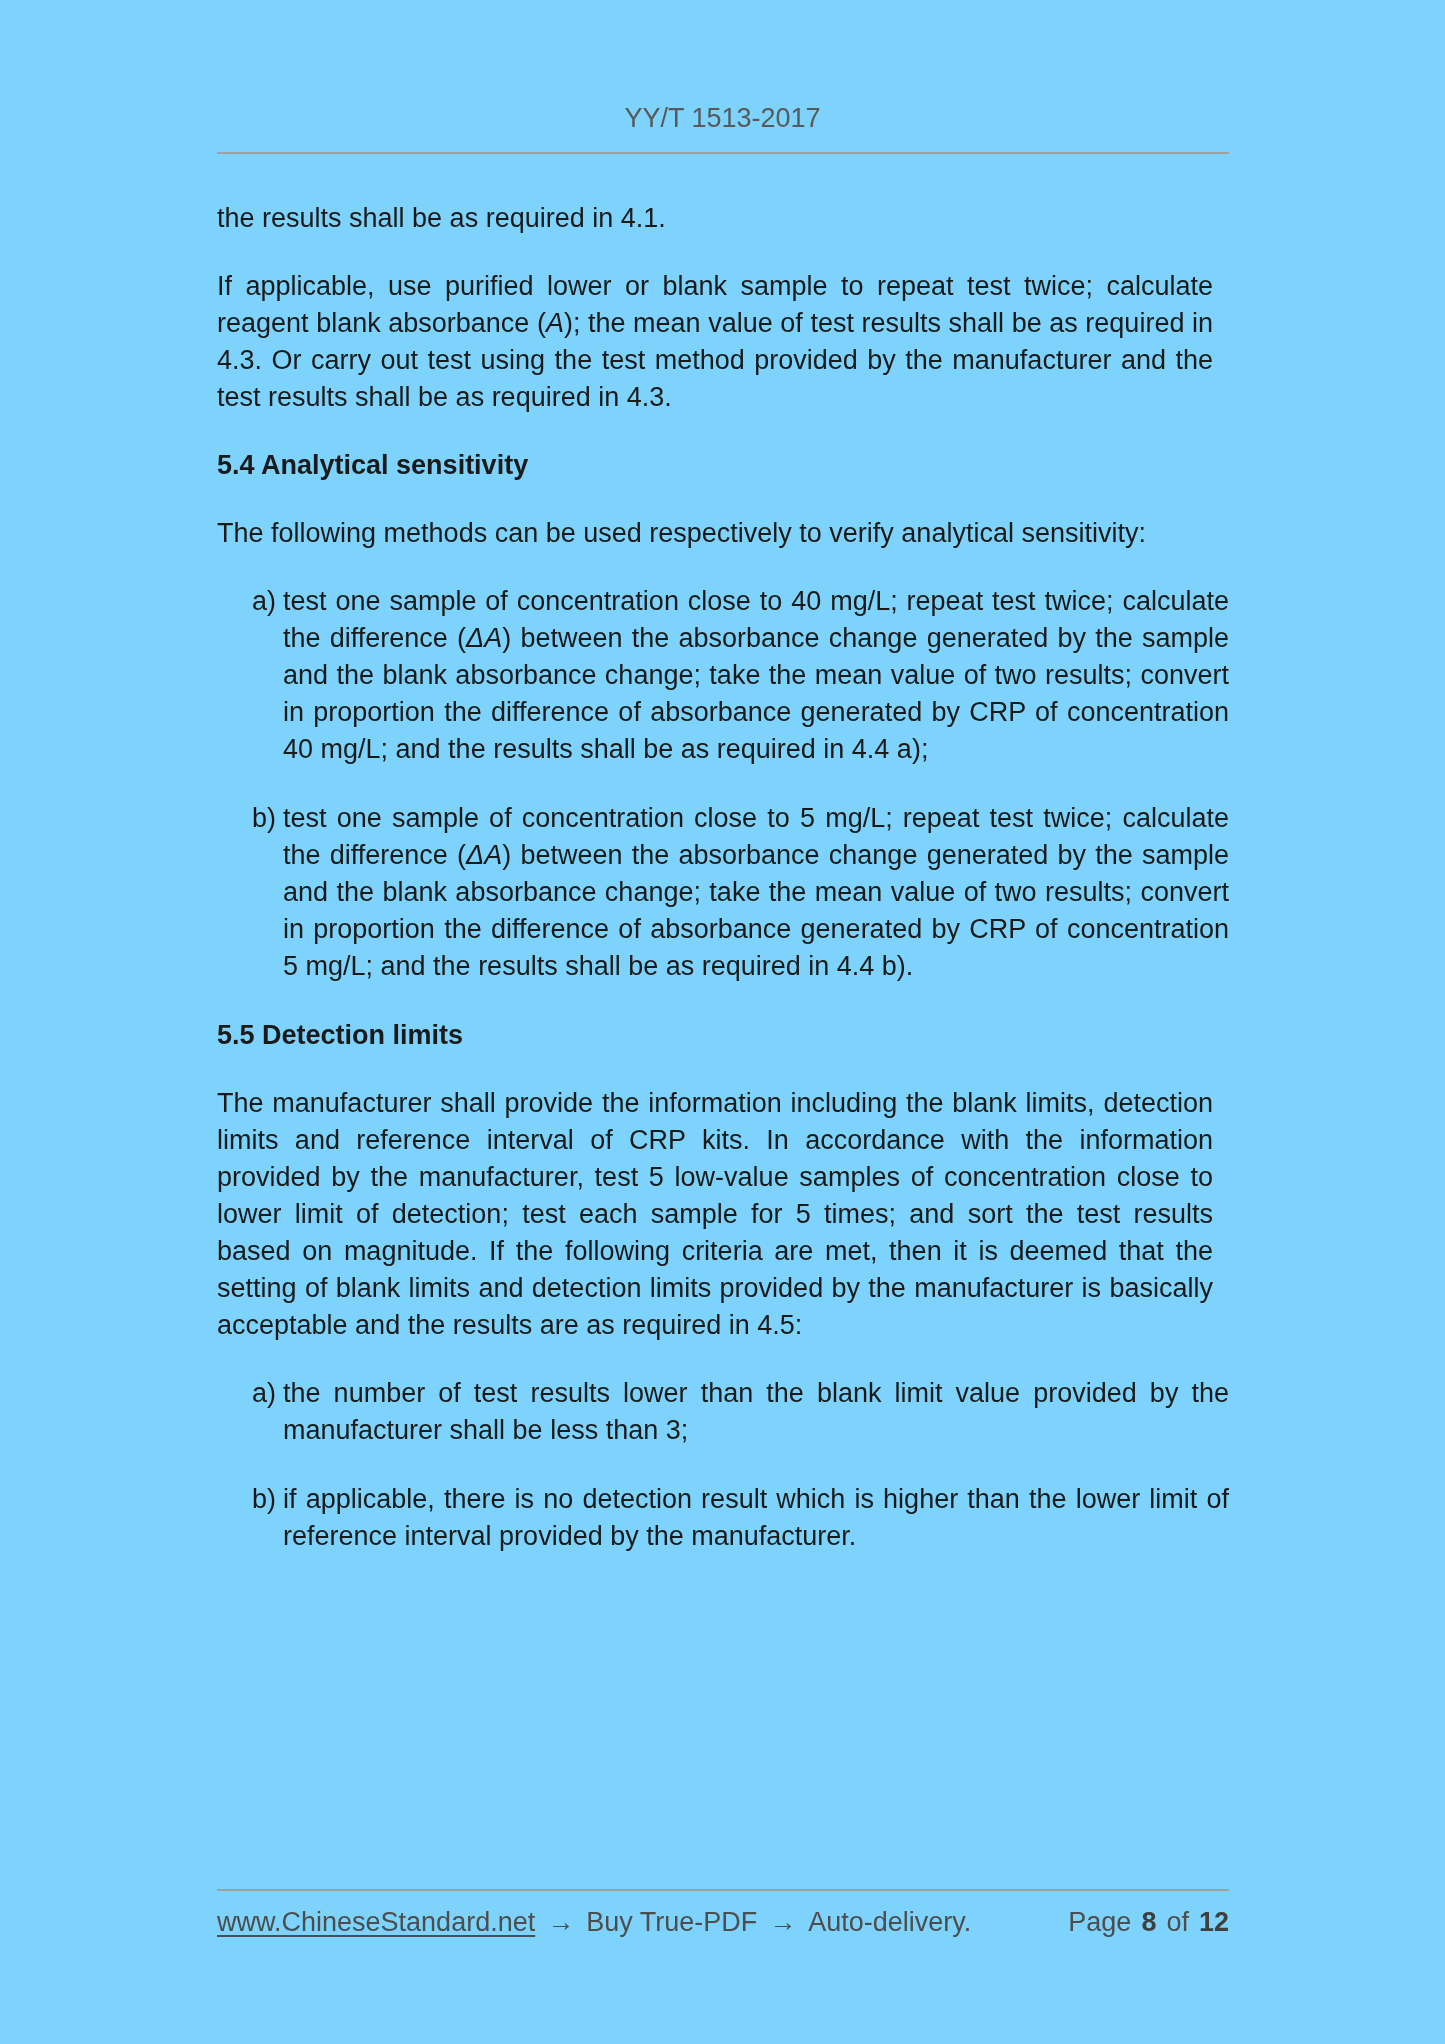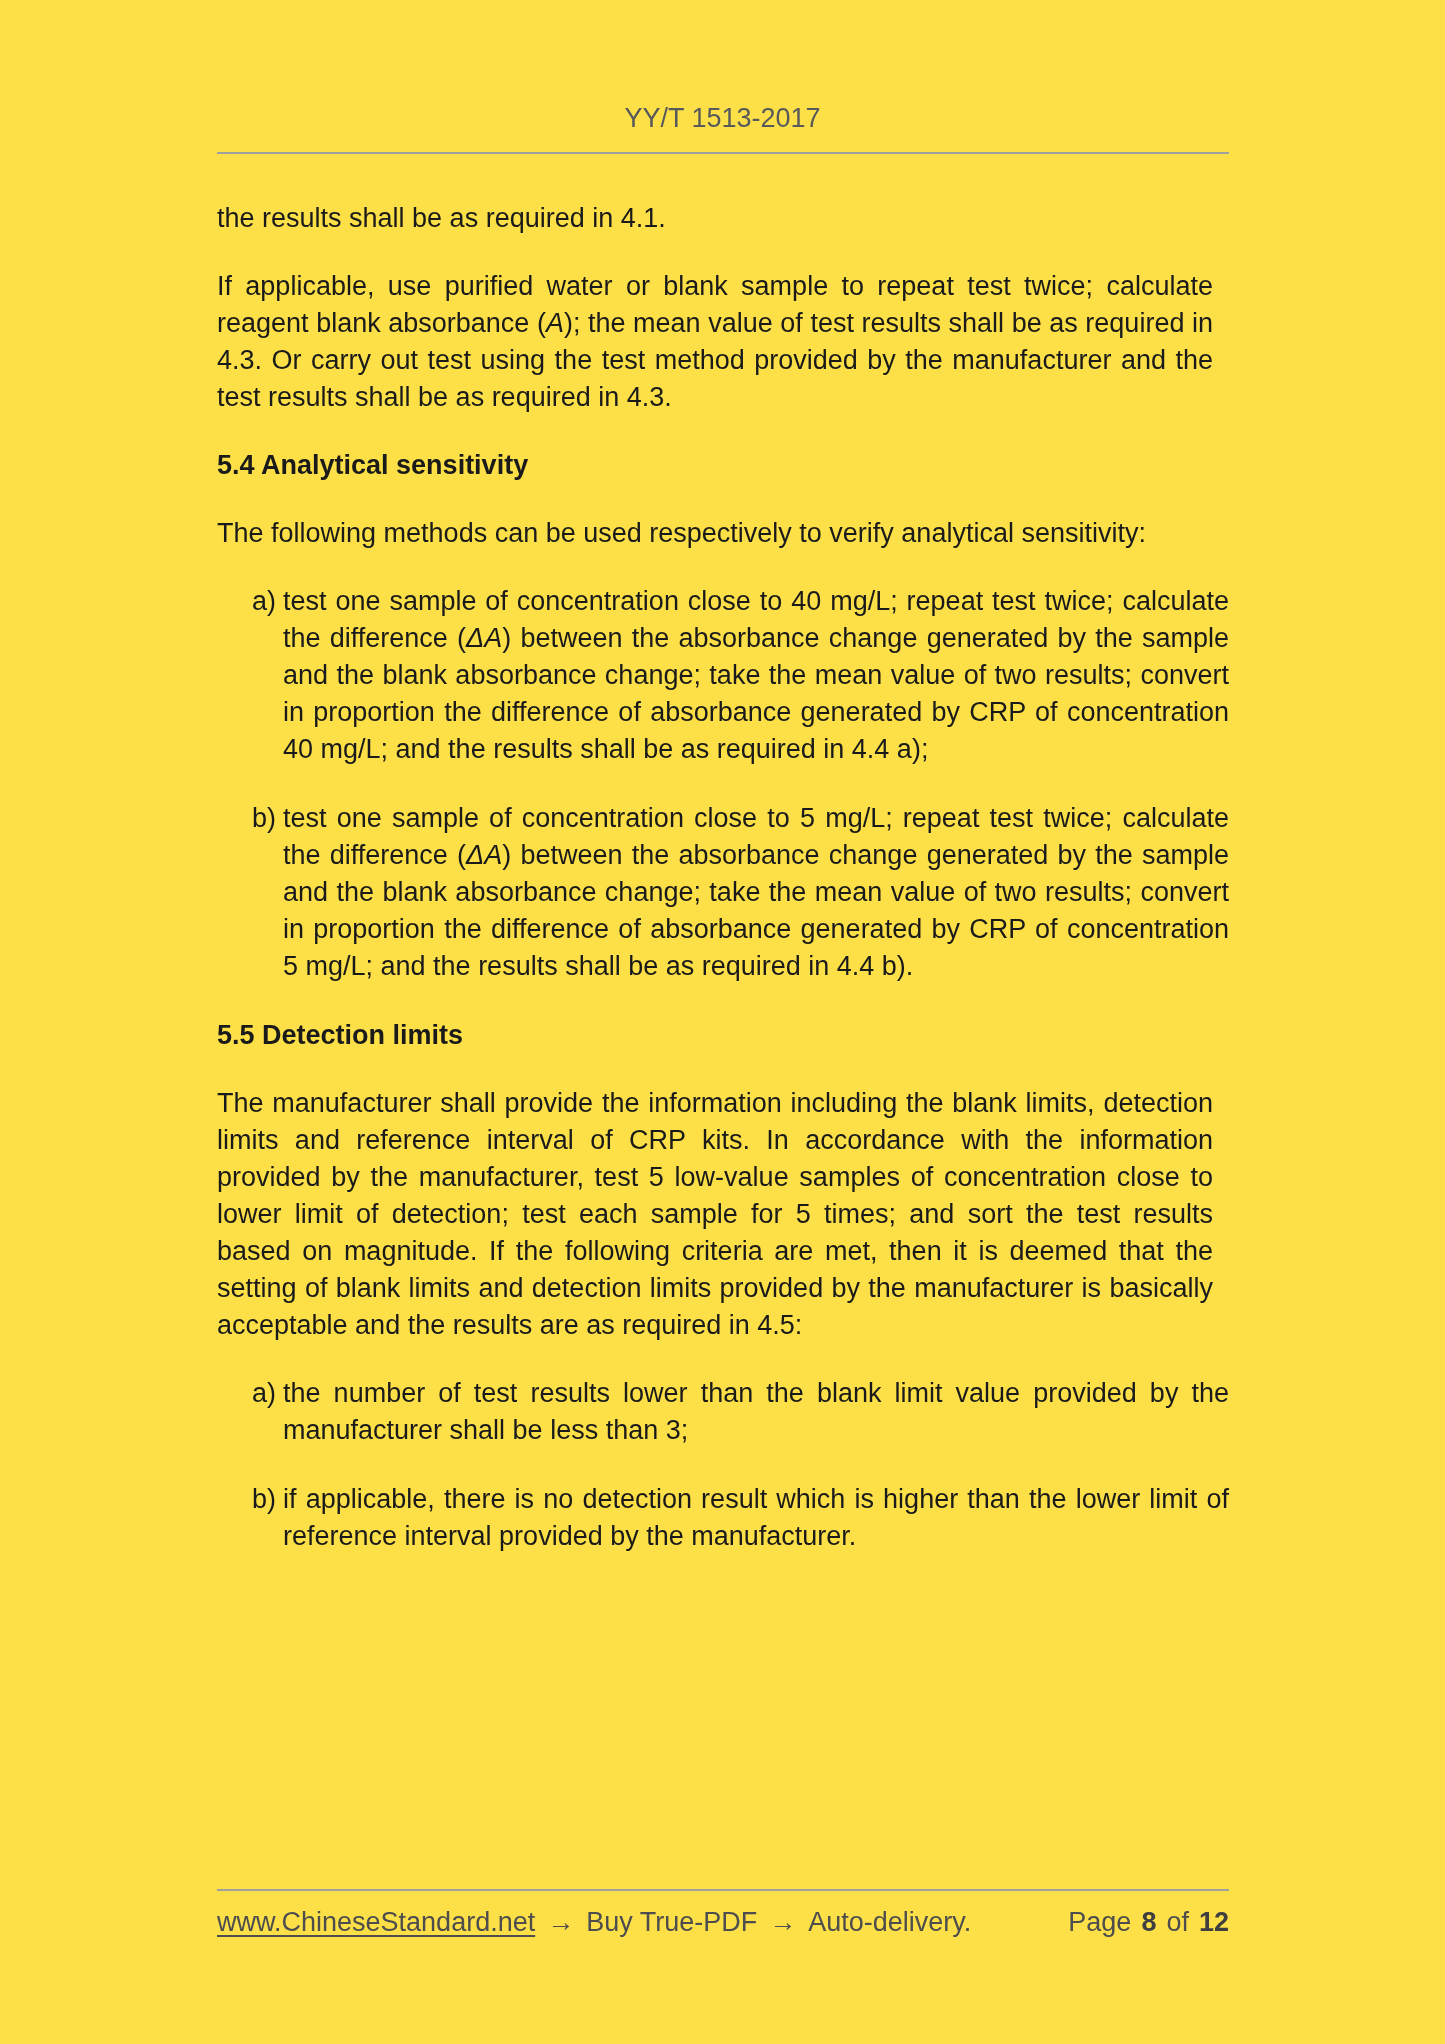--- a/index.html
+++ b/index.html
@@ -1,21 +1,21 @@
 <!DOCTYPE html>
 <html><head>
 <meta charset="utf-8">
 <style>
   html, body { margin: 0; padding: 0; background: #e8e8e8; }
   .page {
     position: relative;
     width: 1445px;
     height: 2044px;
     margin: 0 auto;
-    background: #fde047;
+    background: #7dd3fc;
     font-family: "Liberation Sans", sans-serif;
     color: #1a1a1a;
     overflow: hidden;
   }
   .header-title {
     padding-top: 100px;
     text-align: center;
     font-size: 27px;
     line-height: 37px;
     color: #58595b;
@@ -76,21 +76,21 @@
 <div class="page">
 
   <div class="header-title">YY/T 1513-2017</div>
   <hr class="header-rule">
 
   <div class="content">
 
     <div class="para">the results shall be as required in 4.1.</div>
 
 
-    <div class="para"><span>If applicable, use purified water or blank sample to repeat test twice; calculate reagent blank absorbance (</span><span class="it">A</span><span>); the mean value of test results shall be as required in 4.3. Or carry out test using the test method provided by the manufacturer and the test results shall be as required in 4.3.</span></div>
+    <div class="para"><span>If applicable, use purified lower or blank sample to repeat test twice; calculate reagent blank absorbance (</span><span class="it">A</span><span>); the mean value of test results shall be as required in 4.3. Or carry out test using the test method provided by the manufacturer and the test results shall be as required in 4.3.</span></div>
 
     <div class="heading">5.4 Analytical sensitivity</div>
     <div class="para">The following methods can be used respectively to verify analytical sensitivity:</div>
 
     <div class="li">
       <span class="li-marker">a)</span>
       <div class="li-text"><span>test one sample of concentration close to 40 mg/L; repeat test twice; calculate the difference (</span><span class="it">ΔA</span><span>) between the absorbance change generated by the sample and the blank absorbance change; take the mean value of two results; convert in proportion the difference of absorbance generated by CRP of concentration 40 mg/L; and the results shall be as required in 4.4 a);</span></div>
     </div>
 
     <div class="li">

